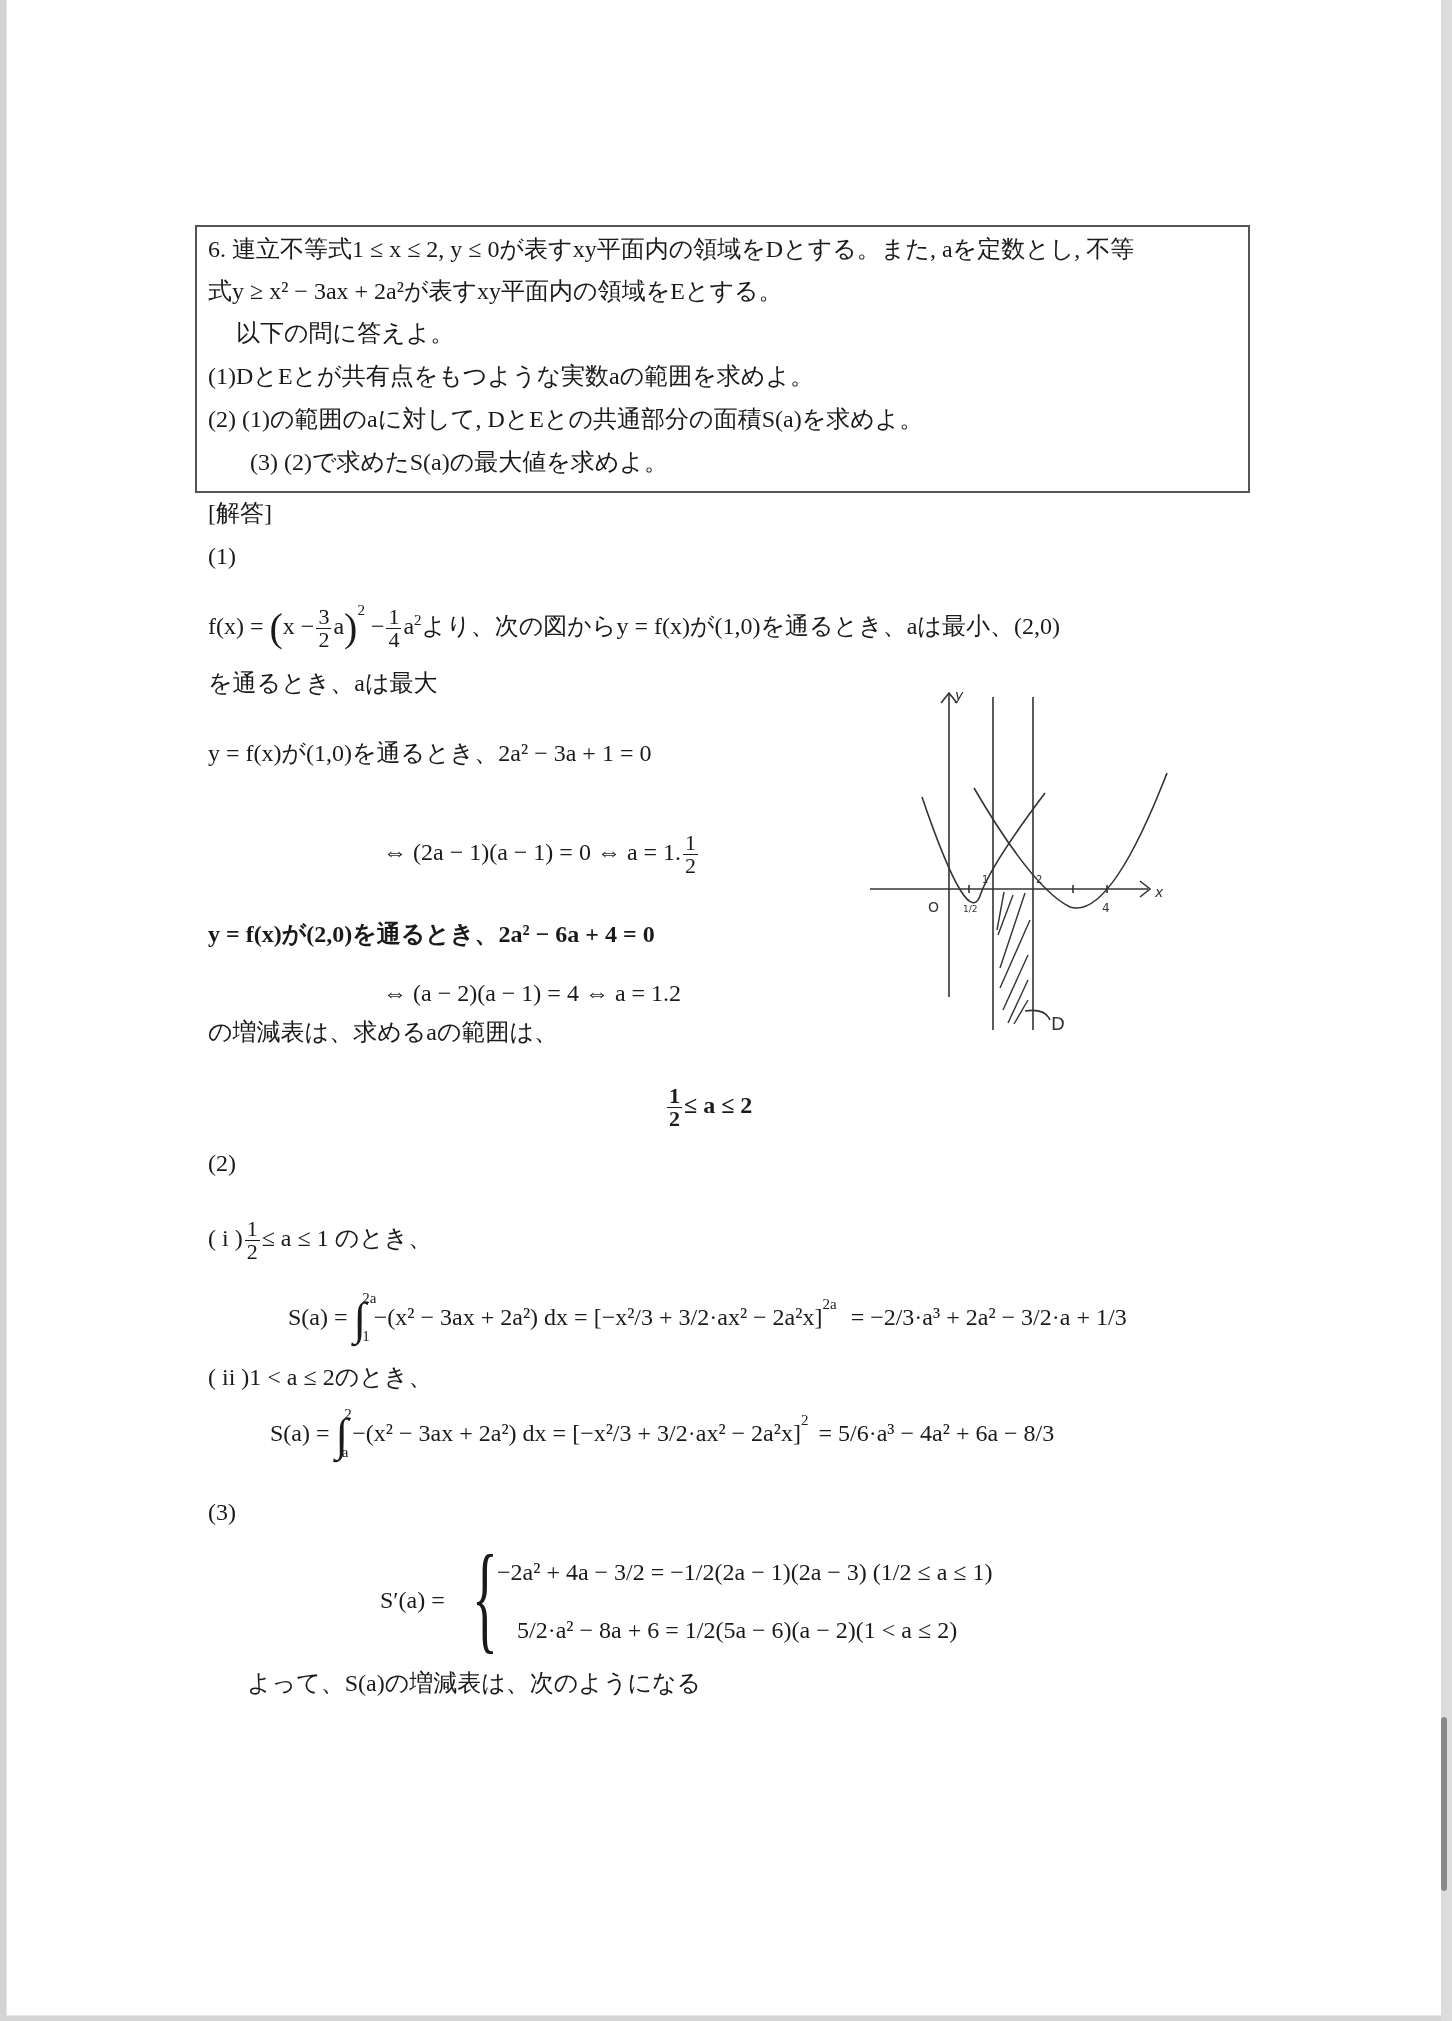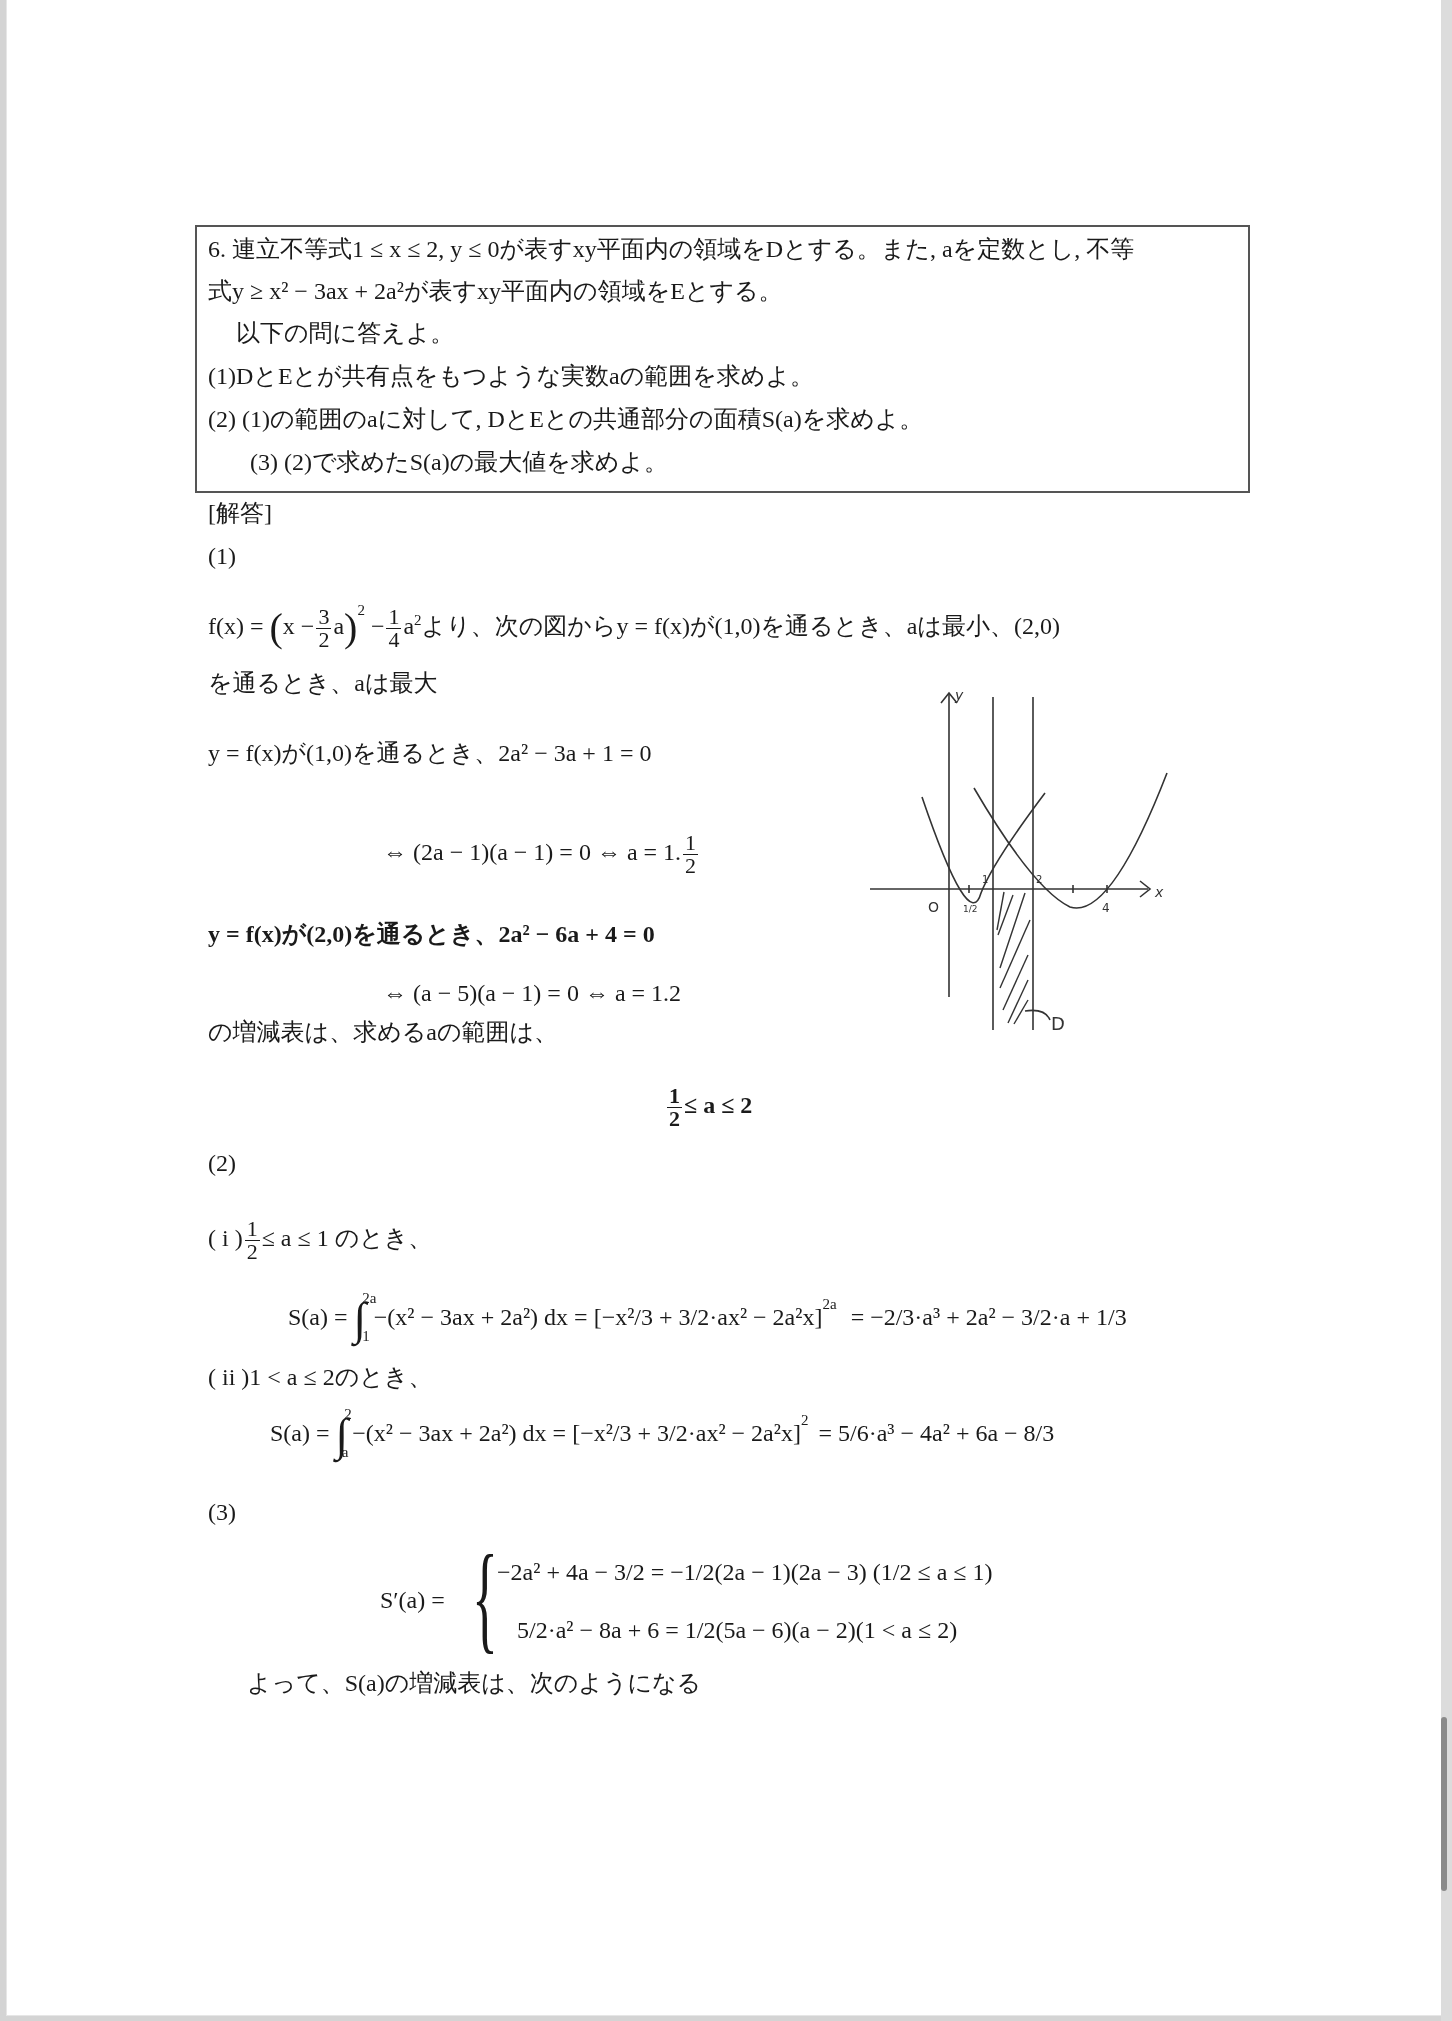--- a/index.html
+++ b/index.html
@@ -57,21 +57,21 @@
 <div class="abs txt" style="left:208px;top:605px;">
   <span>f(x) = </span><span style="font-size:40px;vertical-align:middle;">(</span><span>x −</span><span class="frac"><span class="num">3</span><span>2</span></span><span>a</span><span style="font-size:40px;vertical-align:middle;">)</span><sup style="position:relative;top:-10px;">2</sup><span> −</span><span class="frac"><span class="num">1</span><span>4</span></span><span>a</span><sup>2</sup><span>より、次の図からy = f(x)が(1,0)を通るとき、aは最小、(2,0)</span>
 </div>
 <div class="abs txt" style="left:208px;top:668px;">を通るとき、aは最大</div>
 
 <div class="abs txt" style="left:208px;top:738px;text-align:right;">y = f(x)が(1,0)を通るとき、2a² − 3a + 1 = 0</div>
 <div class="abs txt" style="left:383px;top:832px;">
   <span>⇔ (2a − 1)(a − 1) = 0 ⇔ a = 1.</span><span class="frac"><span class="num">1</span><span>2</span></span>
 </div>
 <div class="abs txt" style="left:208px;top:919px;font-weight:bold;">y = f(x)が(2,0)を通るとき、2a² − 6a + 4 = 0</div>
-<div class="abs txt" style="left:383px;top:978px;">⇔ (a − 5)(a − 1) = 0 ⇔ a = 1.2</div>
+<div class="abs txt" style="left:383px;top:978px;">⇔ (a − 2)(a − 1) = 4 ⇔ a = 1.2</div>
 <div class="abs txt" style="left:208px;top:1017px;">の増減表は、求めるaの範囲は、</div>
 
 <div class="abs txt bold" style="left:665px;top:1085px;">
   <span class="frac"><span class="num">1</span><span>2</span></span><span>≤ a ≤ 2</span>
 </div>
 
 <div class="abs txt" style="left:208px;top:1148px;">(2)</div>
 <div class="abs txt" style="left:208px;top:1218px;">
   <span>( i )</span><span class="frac"><span class="num">1</span><span>2</span></span><span>≤ a ≤ 1 のとき、</span>
 </div>

